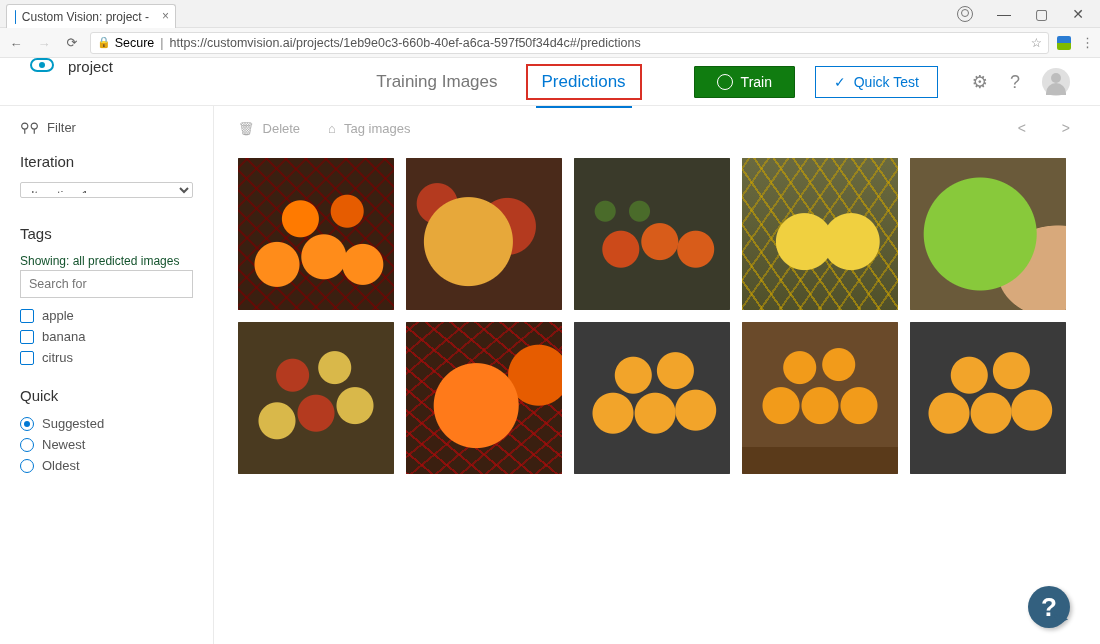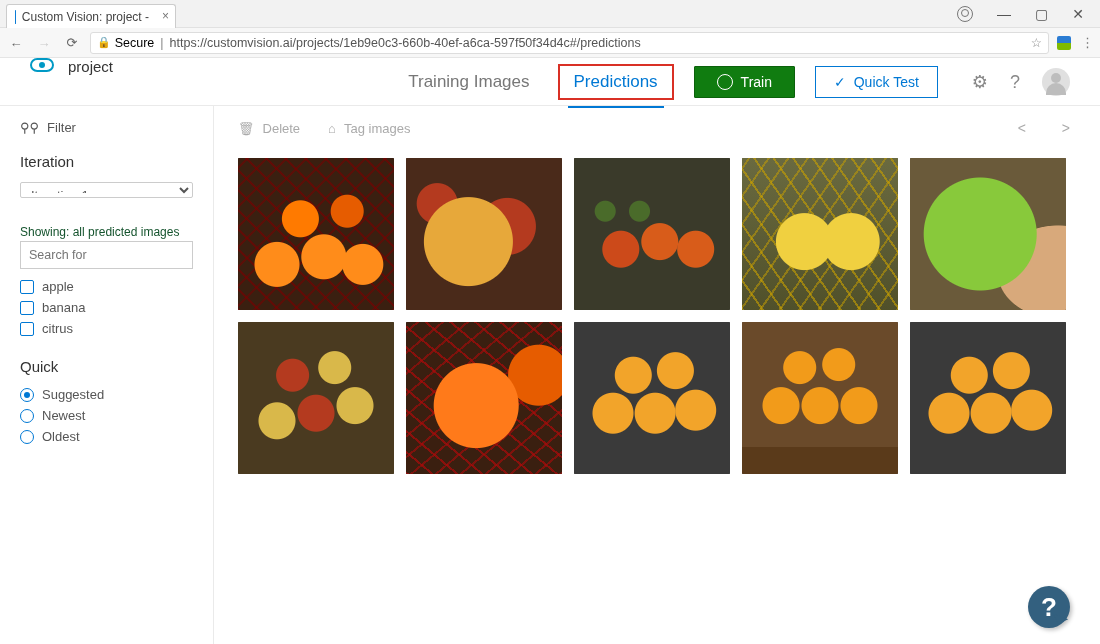--- a/index.html
+++ b/index.html
@@ -125,20 +125,21 @@
     content:""; position:absolute; left:8px; right:8px; bottom:-10px;
     height:2px; background:#0078d4;
   }
   .train-btn {
     background: #107c10; color: #fff;
     height: 32px; padding: 0 22px;
     display: flex; align-items: center; gap: 8px;
     border-radius: 1px; font-size: 14px;
     border: 1px solid #0b610b;
     cursor: pointer;
+    margin-left: 32px;
   }
   .gearcheck {
     display:inline-block; width:16px; height:16px;
     border:1.5px solid #fff; border-radius:50%; position:relative;
   }
   .quicktest-btn {
     border: 1px solid #0078d4;
     color: #0078d4;
     background: #fff;
     height: 32px; padding: 0 18px;
@@ -352,20 +353,21 @@
       <span>⚲⚲</span>
       <span>Filter</span>
     </div>
 
     <div class="sb-heading">Iteration</div>
     <select class="sb-select">
       <option>Iteration 1</option>
     </select>
 
     <div class="sb-section">
+      <div class="sb-heading">Tags</div>
       <div class="sb-sub">Showing: all predicted images</div>
       <input class="sb-search" placeholder="Search for" style="">
       <div class="sb-check">
         <span class="box"></span>
         <span>apple</span>
       </div>
       <div class="sb-check">
         <span class="box"></span>
         <span>banana</span>
       </div>

